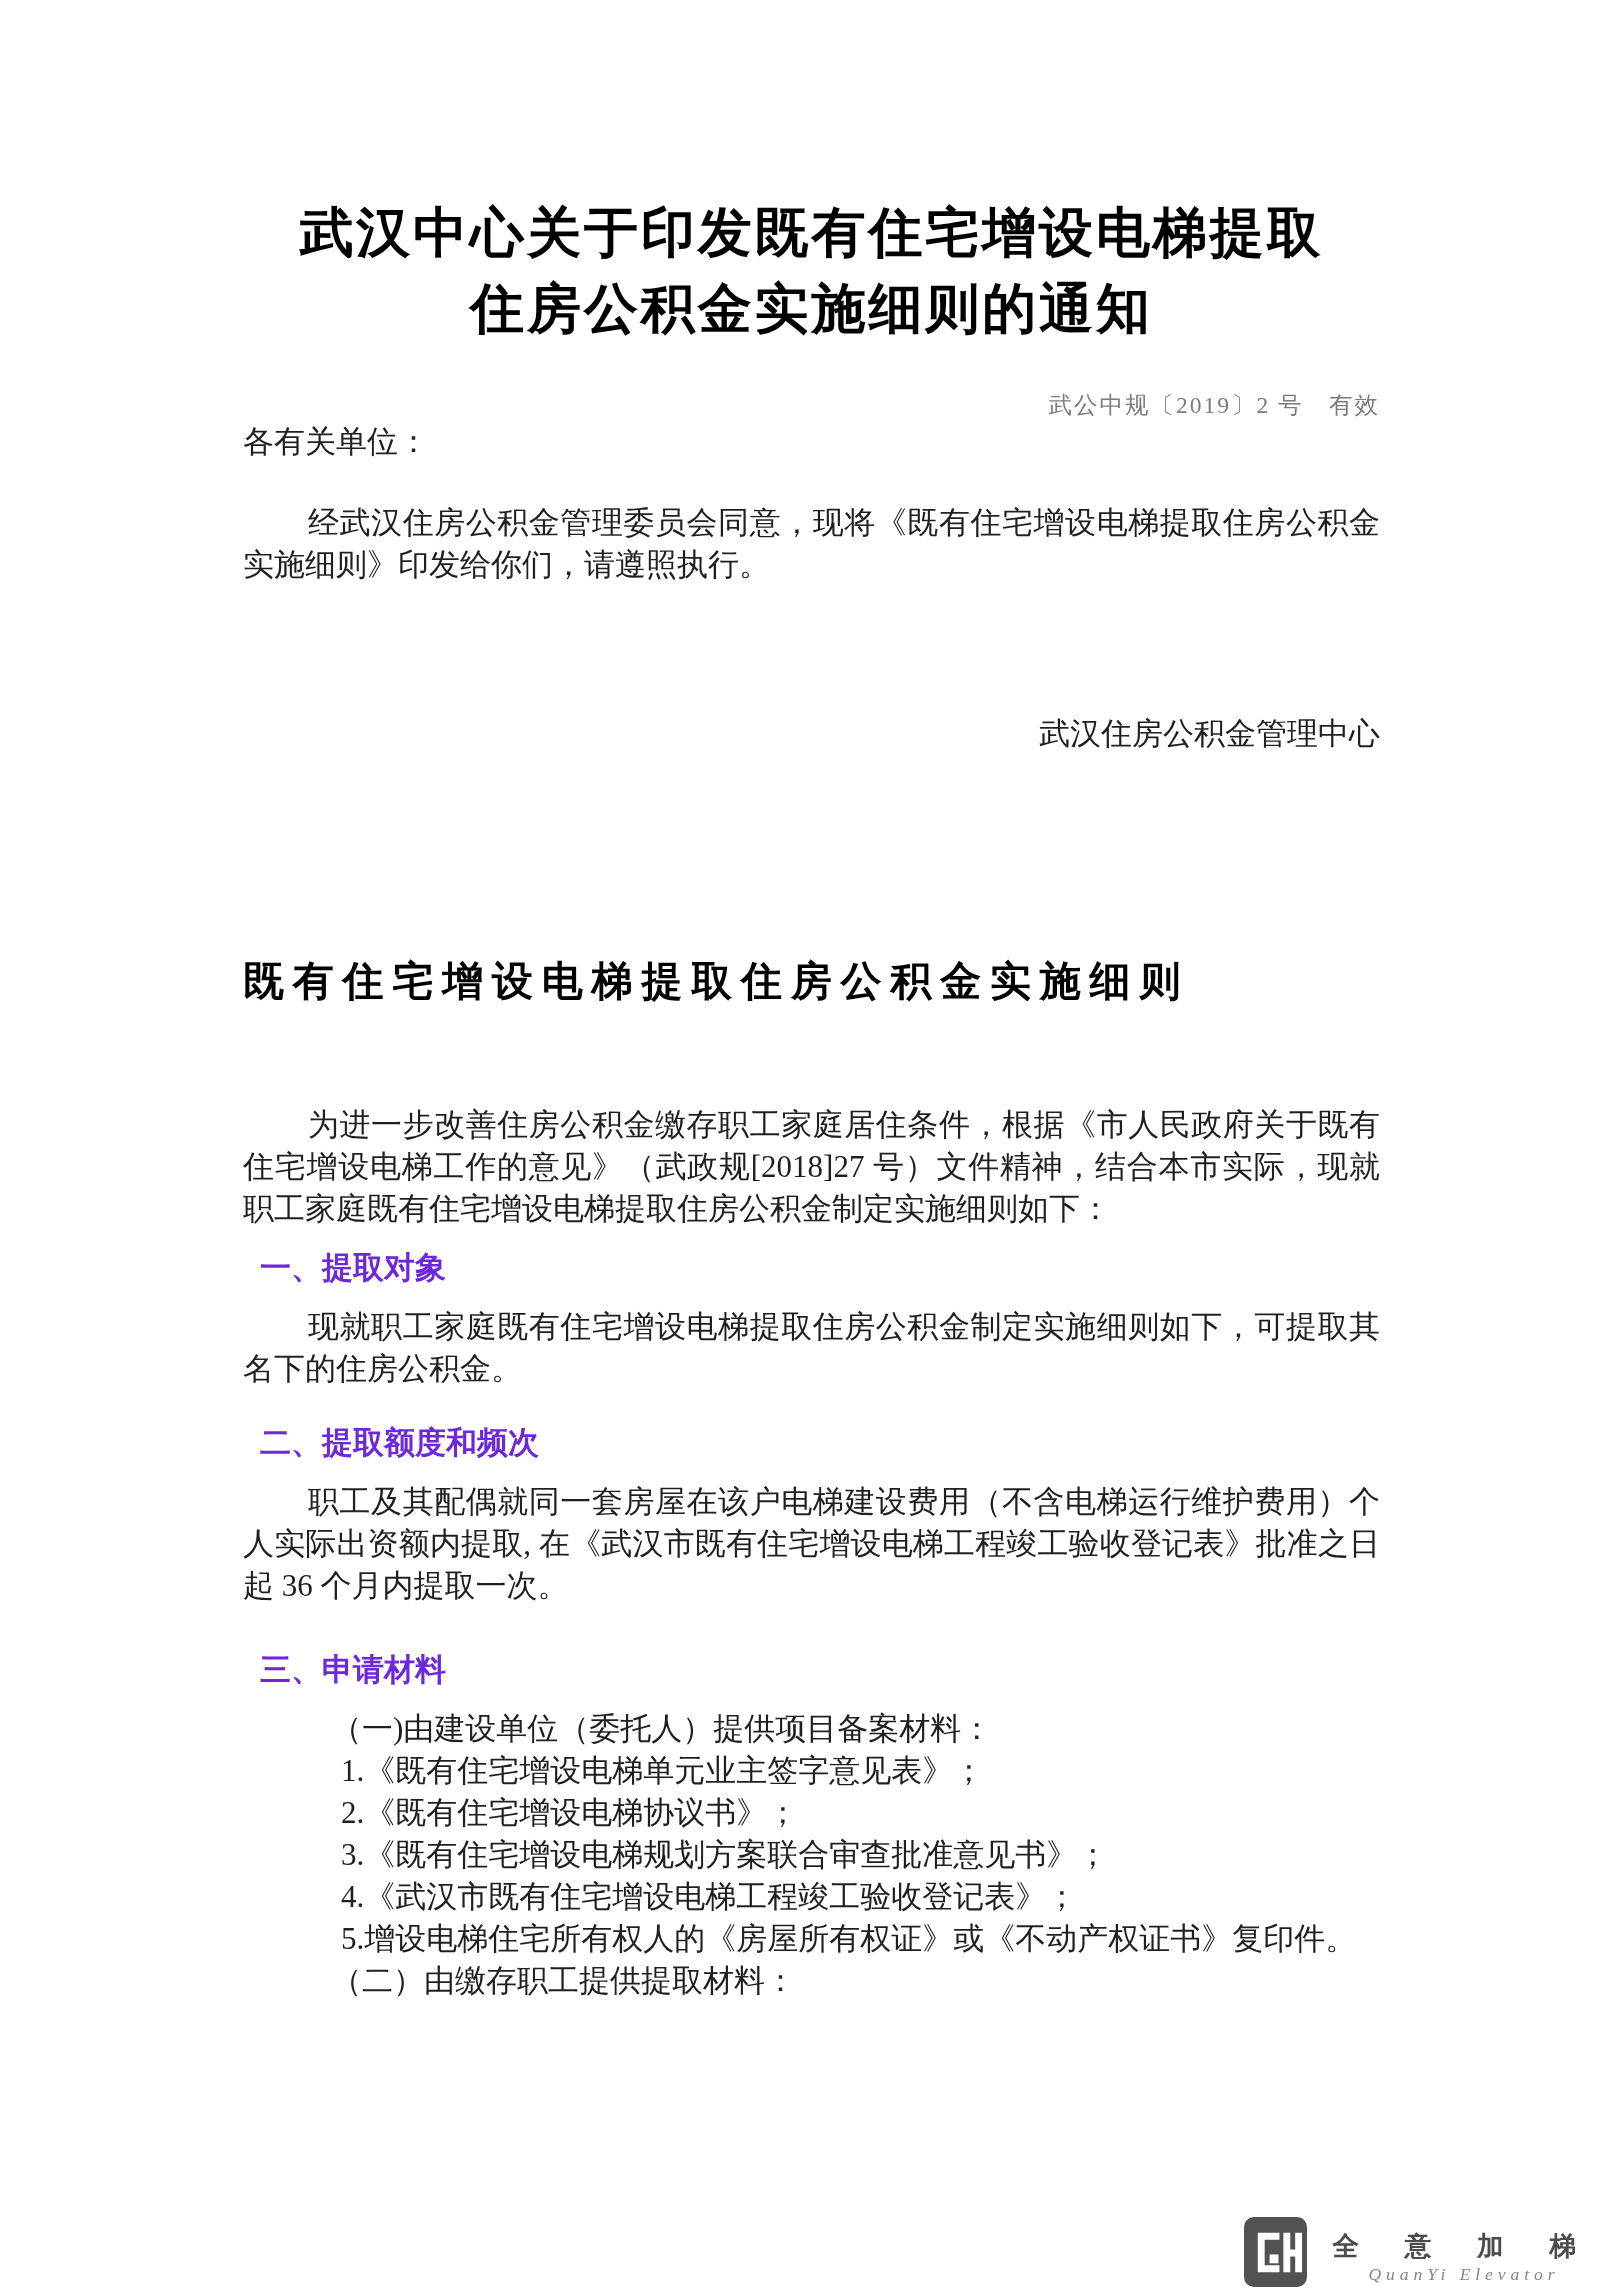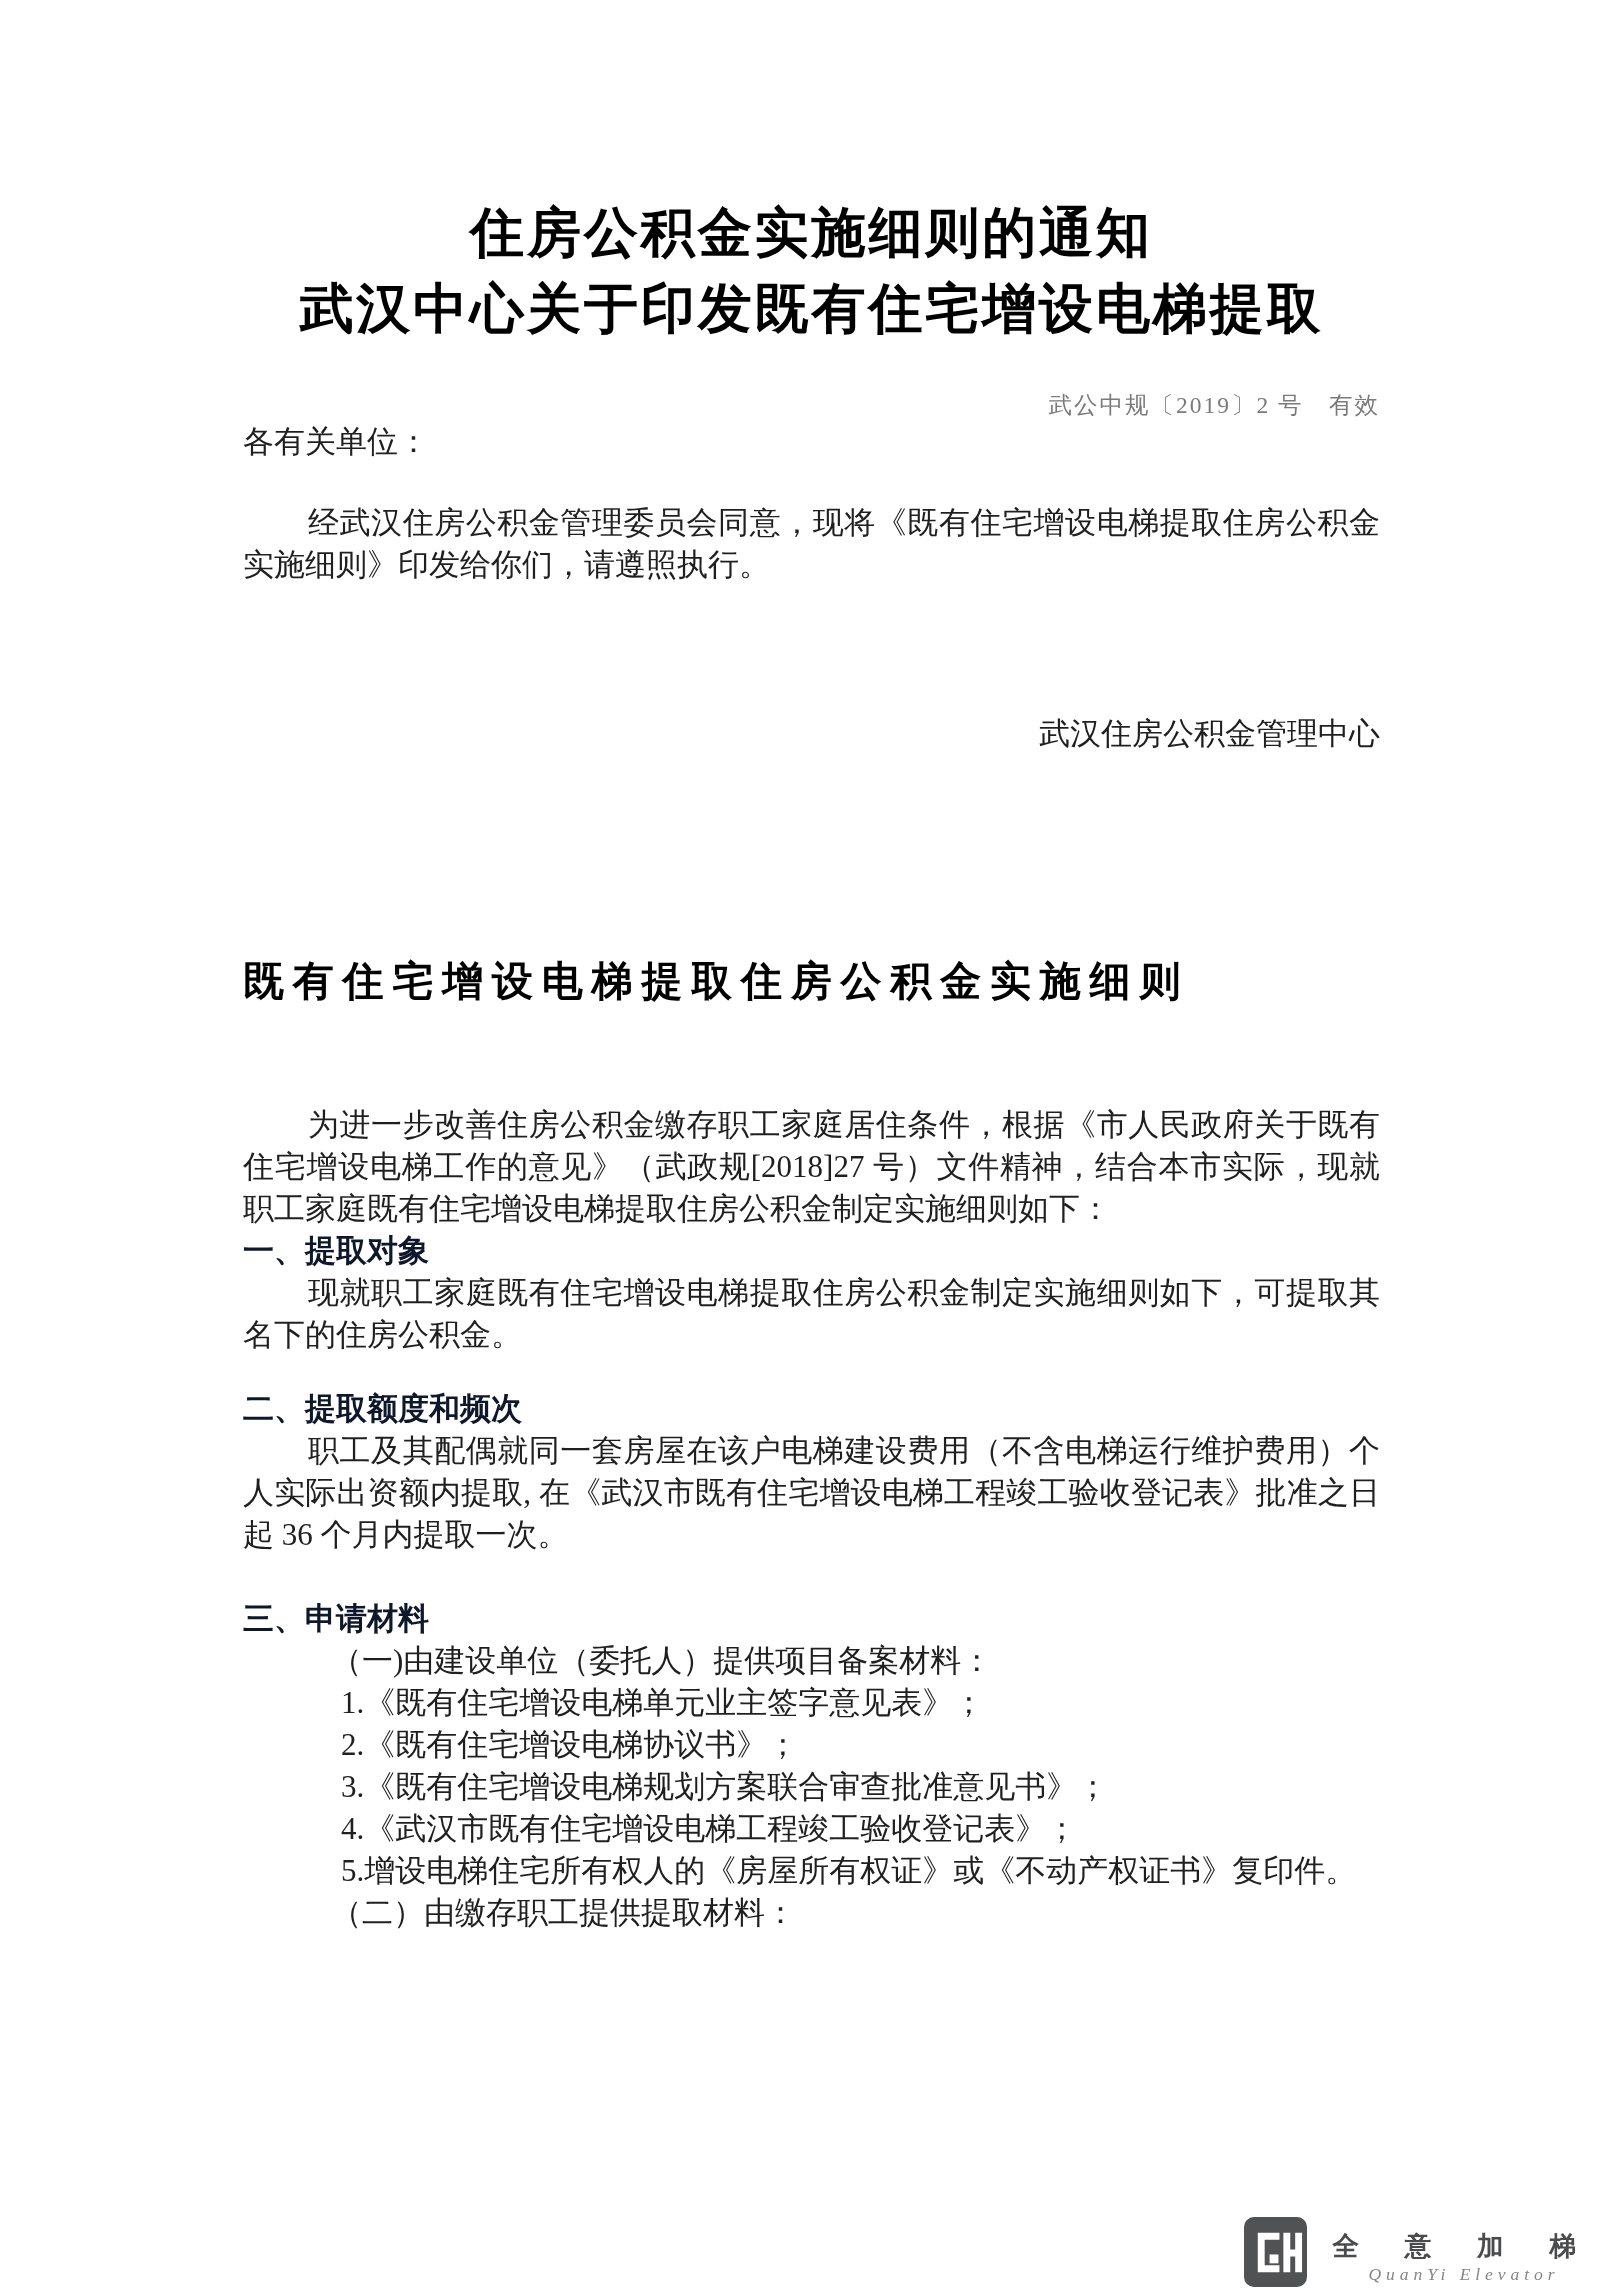--- a/index.html
+++ b/index.html
@@ -54,24 +54,24 @@
     margin-top:203px;
     font-size:41px; font-weight:bold;
     letter-spacing:8.8px;
     line-height:49px;
     color:#000;
   }
 
   .preamble { margin-top:98px; }
 
   .sec-heading {
-    margin:0;
+    margin:17px;
     font-size:31px; font-weight:bold;
     line-height:42px;
-    color:#0f172a;
+    color:#6d28d9;
   }
   .gap-s { margin-top:32px; }
   .gap-m { margin-top:42px; }
 
   .brand {
     position:absolute;
     right:25.5px; bottom:5.9px;
     display:flex; align-items:flex-end;
     gap:25px;
   }
@@ -93,22 +93,22 @@
     text-align:center;
   }
 </style>
 </head>
 <body>
 
 <div class="page">
   <div class="content">
 
     <div class="doc-title">
+      <div>武汉中心关于印发既有住宅增设电梯提取</div>
       <div>住房公积金实施细则的通知</div>
-      <div>武汉中心关于印发既有住宅增设电梯提取</div>
     </div>
 
     <div class="doc-number">
       <span>武公中规〔2019〕2 号</span><span class="status">有效</span>
     </div>
 
     <p class="salutation body-text">各有关单位：</p>
 
     <p class="body-text indent-2 intro">经武汉住房公积金管理委员会同意，现将《既有住宅增设电梯提取住房公积金实施细则》印发给你们，请遵照执行。</p>
 

